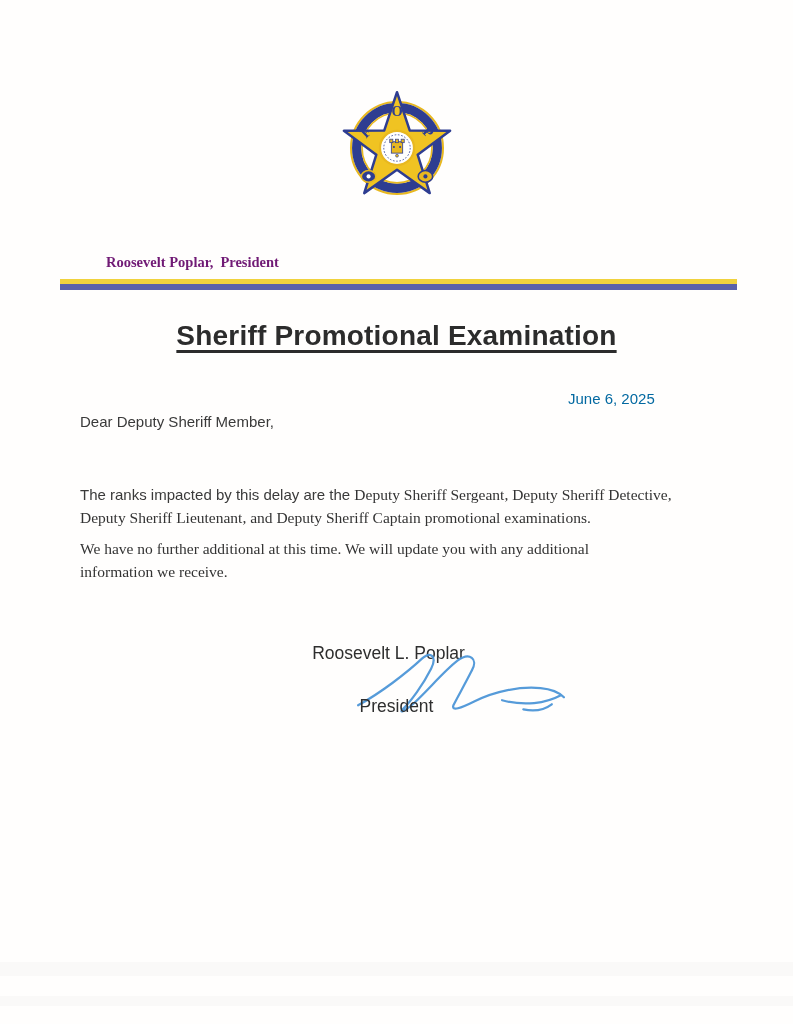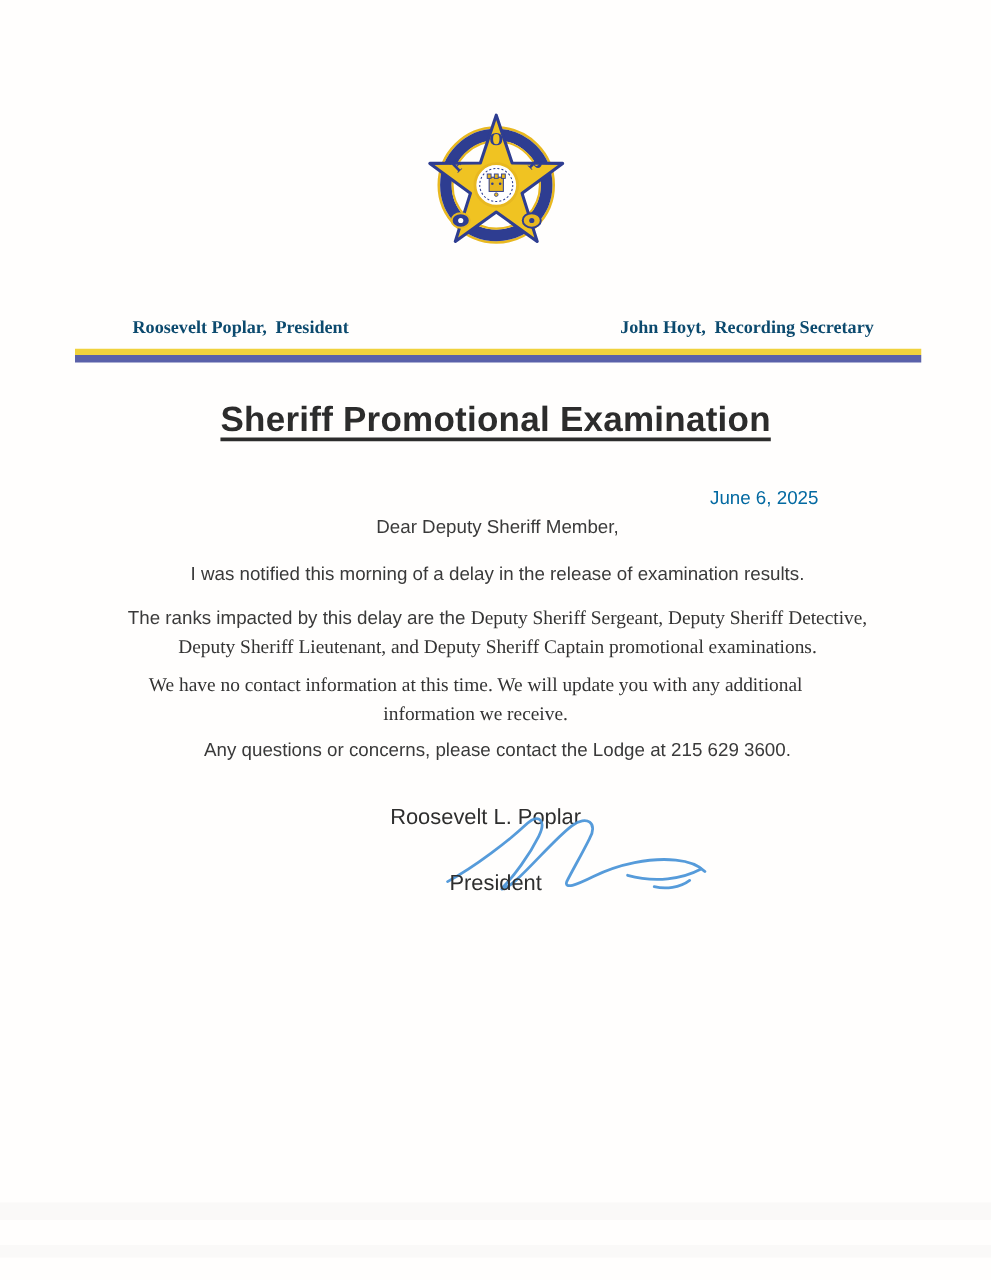--- a/index.html
+++ b/index.html
@@ -24,21 +24,21 @@
     font-weight: bold;
     font-size: 13.5px; line-height: 16px;
     letter-spacing: 0.6px; word-spacing: 3px;
     color: #223058;
   }
   .officers-row {
     position: absolute; top: 254px; left: 106px; right: 94px;
     display: flex; justify-content: space-between;
     font-family: "Liberation Serif", serif;
     font-size: 14.5px;
-    color: #0c4a6e;
+    color: #701a75;
   }
   .officer .o-name { font-weight: bold; }
   .officer .o-title { font-weight: bold; margin-left: 7px; }
   .rule {
     position: absolute; top: 279px; left: 60px; width: 677px;
   }
   .rule .r-top { height: 5px; }
   .rule .r-bottom { height: 6px; }
   
   .title {
@@ -48,21 +48,21 @@
     letter-spacing: 0.2px;
     color: #2c2c2c;
     text-decoration: underline;
     text-decoration-thickness: 2.5px;
     text-underline-offset: 5px;
   }
   .date-line {
     position: absolute; top: 390px; left: 568px;
     font-size: 15px; color: #0369a1;
   }
-  .body-text { position: absolute; left: 98px; width: 600px; font-size: 15px; line-height: 23px; color: #3a3a3a; text-align: center; }
+  .body-text { position: absolute; left: 80px; width: 600px; font-size: 15px; line-height: 23px; color: #3a3a3a; }
   .salutation { top: 410px; }
   .p1 { top: 448px; }
   .p2 { top: 483px; }
   .p3 { top: 537px; width: 565px; }
   .serif-text, .p2 .serif-part {
     font-family: "Liberation Serif", serif;
     font-size: 15.5px; color: #333333;
   }
   .p4 { top: 589px; }
   
@@ -118,45 +118,40 @@
     </svg>
   </div>
 
   <div class="org-lines">
   </div>
 
   <div class="officers-row">
     <div class="officer">
       <span class="o-name">Roosevelt Poplar,</span><span class="o-title">President</span>
     </div>
-    <div class="officer">
-      <span class="o-name">John Hoyt,</span><span class="o-title">Recording Secretary</span>
-    </div>
   </div>
 
   <div class="rule">
     <div class="r-top" style="background:#f0d23d;"></div>
     <div class="r-bottom" style="background:#5a61a9;"></div>
   </div>
 
   <div class="title">Sheriff Promotional Examination</div>
 
   <div class="date-line">June 6, 2025</div>
 
   <div class="body-text salutation">Dear Deputy Sheriff Member,</div>
 
-  <div class="body-text p1">I was notified this morning of a delay in the release of examination results.</div>
 
   <div class="body-text p2">
     <span>The ranks impacted by this delay are the </span><span class="serif-part">Deputy Sheriff Sergeant, Deputy Sheriff Detective, Deputy Sheriff Lieutenant, and Deputy Sheriff Captain promotional examinations.</span>
   </div>
 
-  <div class="body-text p3 serif-text">We have no contact information at this time. We will update you with any additional information we receive.</div>
+  <div class="body-text p3 serif-text">We have no further additional at this time. We will update you with any additional information we receive.</div>
 
-  <div class="body-text p4">Any questions or concerns, please contact the Lodge at 215 629 3600.</div>
 
   <div class="sig-name">Roosevelt L. Poplar</div>
 
   <svg class="sig-ink" viewBox="0 0 215 60">
     <g fill="none" stroke="#4d96d8" stroke-width="2.2" stroke-linecap="round" opacity="0.95">
       <path d="M6,52 C28,40 54,20 69,6 C78,-2 84,4 78,16 C70,32 58,48 50,56 C46,60 52,58 61,50 C76,36 91,18 104,8 C116,-1 125,6 118,18 C112,30 104,44 100,52 C98,58 107,55 121,48 C141,38 166,33 186,35 C197,36 205,40 209,44"></path>
       <path d="M148,47 C170,53 191,50 206,42"></path>
       <path d="M197,51 C189,57 178,58 169,56"></path>
     </g>
   </svg>

